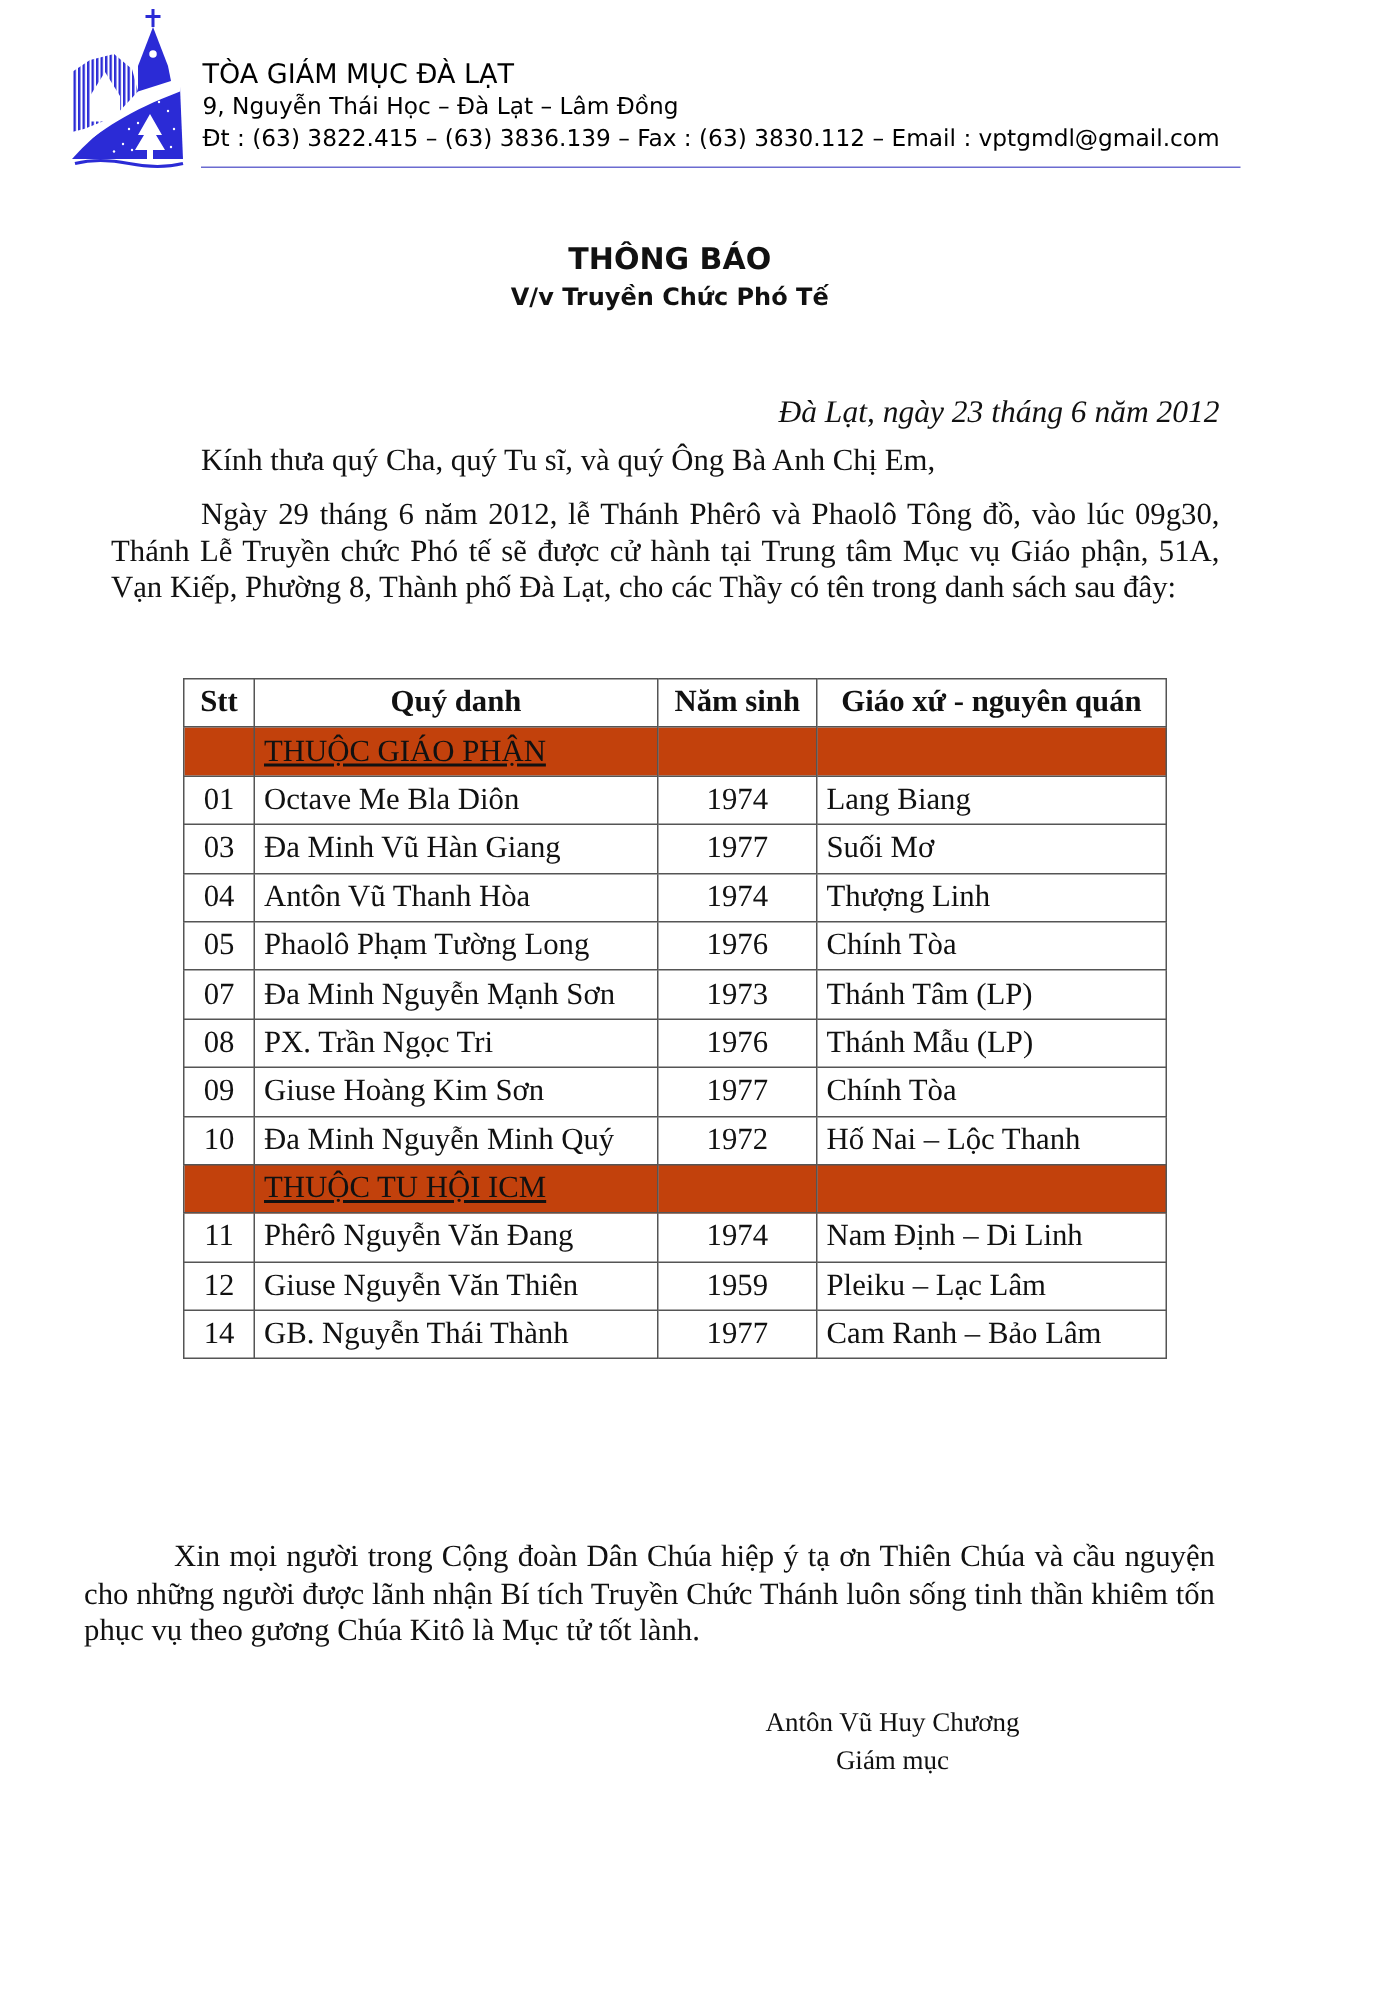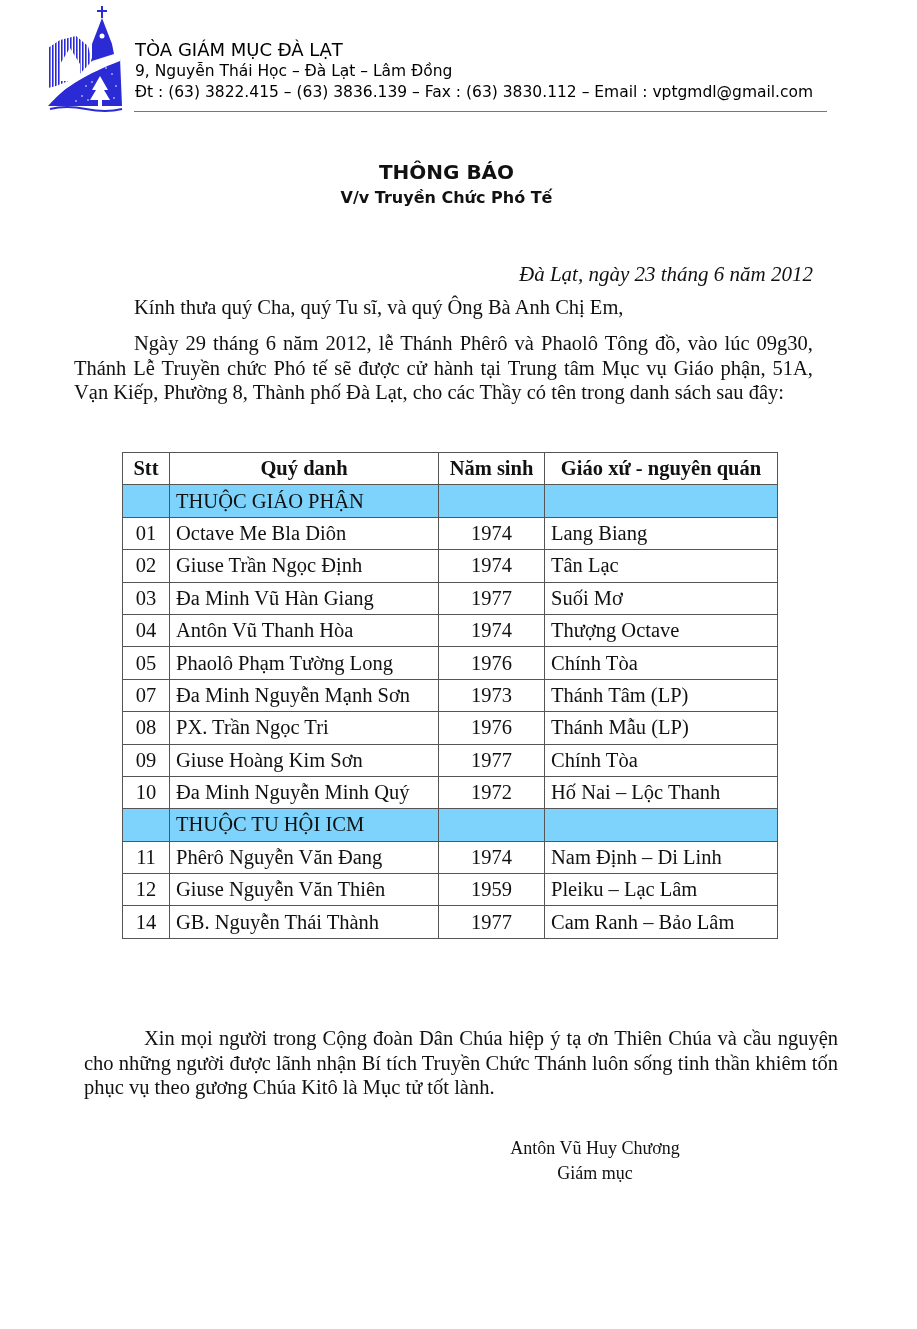--- a/index.html
+++ b/index.html
@@ -20,25 +20,25 @@
   .p-body { top: 331px; }
   .indent { display: inline-block; width: 60px; }
 
   table.roster { position: absolute; left: 122px; top: 452px; width: 656px; border-collapse: collapse; font-size: 20.5px; }
   table.roster td, table.roster th { border: 1px solid #555; height: 31.4px; padding: 0 6px; white-space: nowrap; }
   table.roster th { font-weight: bold; font-size: 20.5px; }
   .c-stt { width: 34px; text-align: center; }
   .c-name { width: 256px; text-align: left; }
   .c-year { width: 93px; text-align: center; }
   .c-place { text-align: left; }
-  tr.section td { background: #7dd3fc; }
+  tr.section td { background: #c2410c; text-decoration: underline; }
   th.c-name { text-align: center; }
   th.c-place { text-align: center; }
 
-  .p-closing { position: absolute; left: 84px; width: 754px; top: 1026px; font-size: 20.5px; line-height: 24.5px; text-align: justify; }
+  .p-closing { position: absolute; left: 56px; width: 754px; top: 1026px; font-size: 20.5px; line-height: 24.5px; text-align: justify; }
   .signature { position: absolute; left: 470px; width: 250px; top: 1136px; text-align: center; font-size: 18px; line-height: 25px; }
 </style>
 </head>
 <body>
 
 <div class="letterhead">
   <div class="logo">
     <svg width="80" height="108" viewBox="0 0 80 108">
       <defs>
         <pattern id="stripes" width="3" height="3" patternUnits="userSpaceOnUse">
@@ -108,36 +108,30 @@
       <td class="c-year"></td>
       <td class="c-place"></td>
     </tr>
     <tr>
         <td class="c-stt">01</td>
         <td class="c-name">Octave Me Bla Diôn</td>
         <td class="c-year">1974</td>
         <td class="c-place">Lang Biang</td>
       </tr>
     <tr>
-        <td class="c-stt">02</td>
-        <td class="c-name">Giuse Trần Ngọc Định</td>
-        <td class="c-year">1974</td>
-        <td class="c-place">Tân Lạc</td>
-      </tr>
-    <tr>
         <td class="c-stt">03</td>
         <td class="c-name">Đa Minh Vũ Hàn Giang</td>
         <td class="c-year">1977</td>
         <td class="c-place">Suối Mơ</td>
       </tr>
     <tr>
         <td class="c-stt">04</td>
         <td class="c-name">Antôn Vũ Thanh Hòa</td>
         <td class="c-year">1974</td>
-        <td class="c-place">Thượng Octave</td>
+        <td class="c-place">Thượng Linh</td>
       </tr>
     <tr>
         <td class="c-stt">05</td>
         <td class="c-name">Phaolô  Phạm Tường Long</td>
         <td class="c-year">1976</td>
         <td class="c-place">Chính Tòa</td>
       </tr>
     <tr>
         <td class="c-stt">07</td>
         <td class="c-name">Đa Minh Nguyễn Mạnh Sơn</td>

